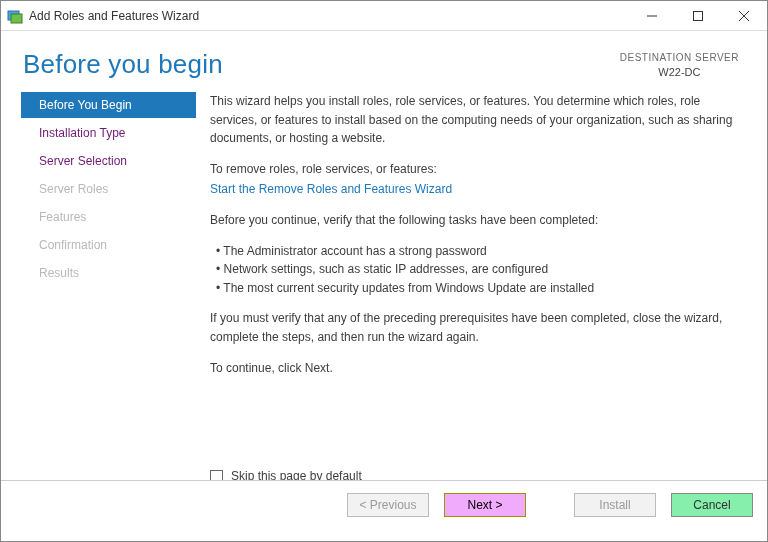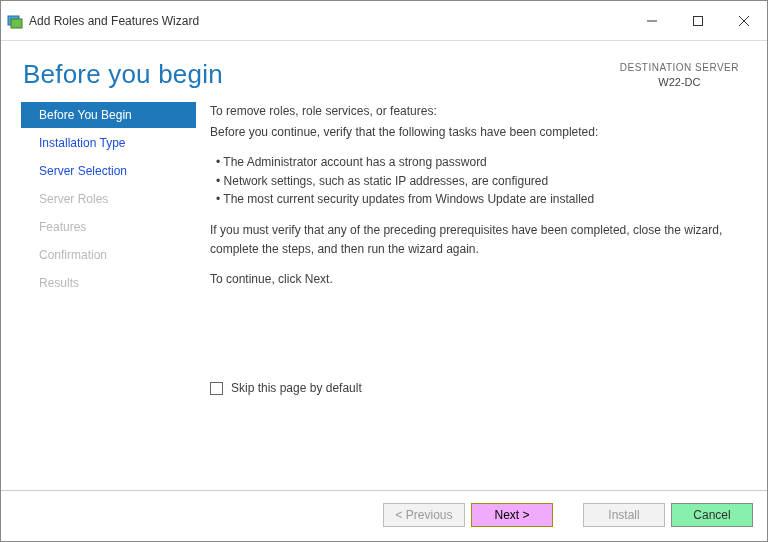--- a/index.html
+++ b/index.html
@@ -10,21 +10,21 @@
     background: #fff;
     color: #323232;
     width: 768px;
     height: 542px;
     overflow: hidden;
     border: 1px solid #888;
     position: relative;
   }
   
   .titlebar {
-    height: 40px;
+    height: 30px;
     display: flex;
     align-items: center;
     padding: 0 0 0 6px;
     border-bottom: 1px solid #ddd;
     background: #fff;
   }
   .titlebar .app-icon {
     width: 16px; height: 16px;
     margin-right: 6px;
     display: inline-flex; align-items: center; justify-content: center;
@@ -82,21 +82,21 @@
     padding: 6px 0 0 0;
     height: 398px;
   }
   .sidebar {
     width: 195px;
     padding: 0 0 0 20px;
   }
   .step {
     font-size: 12px;
     padding: 6px 10px 6px 18px;
-    color: #1d4ed8;
+    color: #701a75;
     cursor: default;
     margin-bottom: 2px;
   }
   .step.active {
     background: #1f78b9;
     color: #fff;
   }
   .step.disabled {
     color: #b8b8b8;
   }
@@ -130,28 +130,28 @@
     gap: 8px;
   }
   .checkbox-visual {
     width: 13px; height: 13px;
     border: 1px solid #666;
     background: #fff;
   }
   
   .button-bar {
     position: absolute;
-    bottom: 3px; left: 0; right: 0;
+    bottom: 13px; left: 0; right: 0;
     height: 48px;
     border-top: 1px solid #ccc;
     display: flex;
     justify-content: flex-end;
     align-items: center;
     padding: 0 14px;
-    gap: 6px;
+    gap: 15px;
     background: #fff;
   }
   .btnw {
     min-width: 82px;
     height: 24px;
     font-size: 12px;
     border: 1px solid #888;
     background: #86efac;
     display: inline-flex;
     align-items: center;
@@ -214,22 +214,24 @@
     <div class="step active">Before You Begin</div>
     <div class="step">Installation Type</div>
     <div class="step">Server Selection</div>
     <div class="step disabled">Server Roles</div>
     <div class="step disabled">Features</div>
     <div class="step disabled">Confirmation</div>
     <div class="step disabled">Results</div>
   </div>
 
   <div class="content">
+    <p>This wizard helps you install roles, role services, or features. You determine which roles, role services, or features to install based on the computing needs of your organization, such as sharing documents, or hosting a website.</p>
 
     <p style="margin-bottom:2px;" class="remove-label">To remove roles, role services, or features:</p>
+    <p><a href="#" class="link">Start the Remove Roles and Features Wizard</a></p>
 
     <p>Before you continue, verify that the following tasks have been completed:</p>
 
     <div class="bullets">
       <div>The Administrator account has a strong password</div>
       <div>Network settings, such as static IP addresses, are configured</div>
       <div>The most current security updates from Windows Update are installed</div>
     </div>
 
     <p>If you must verify that any of the preceding prerequisites have been completed, close the wizard, complete the steps, and then run the wizard again.</p>

